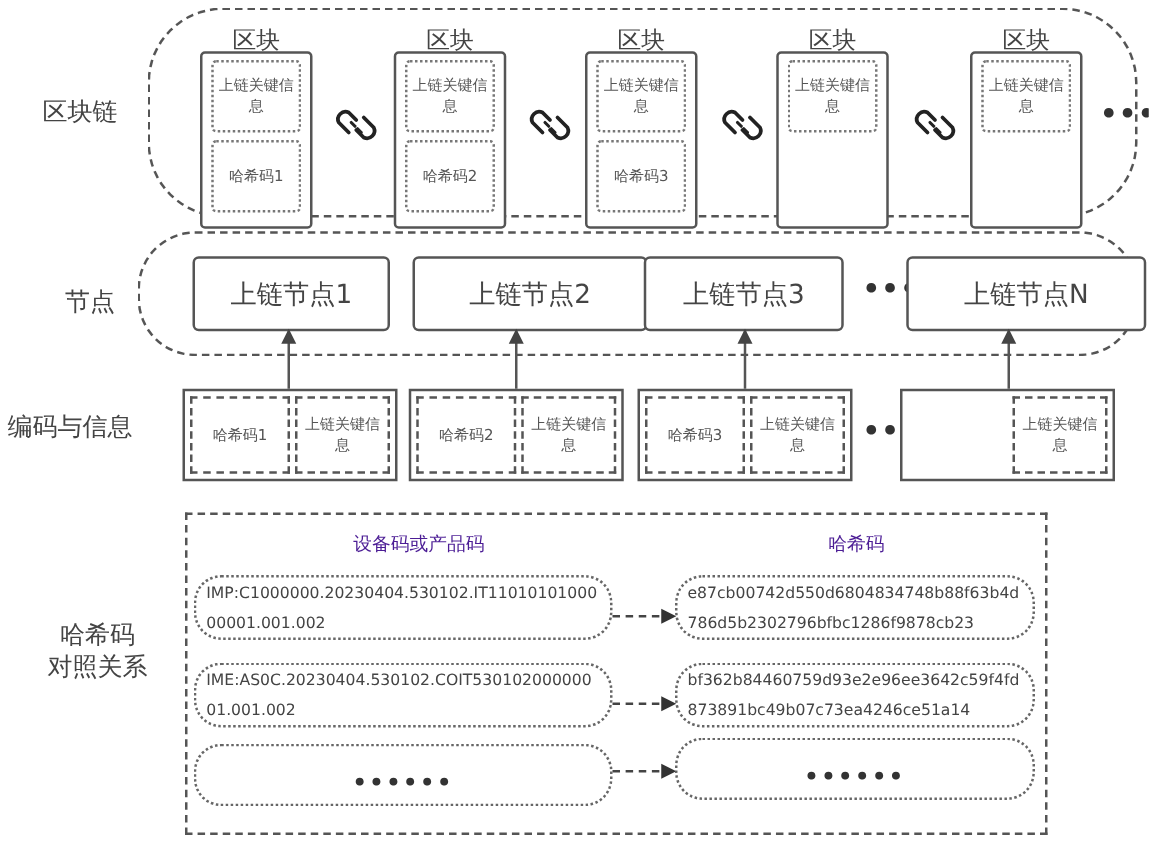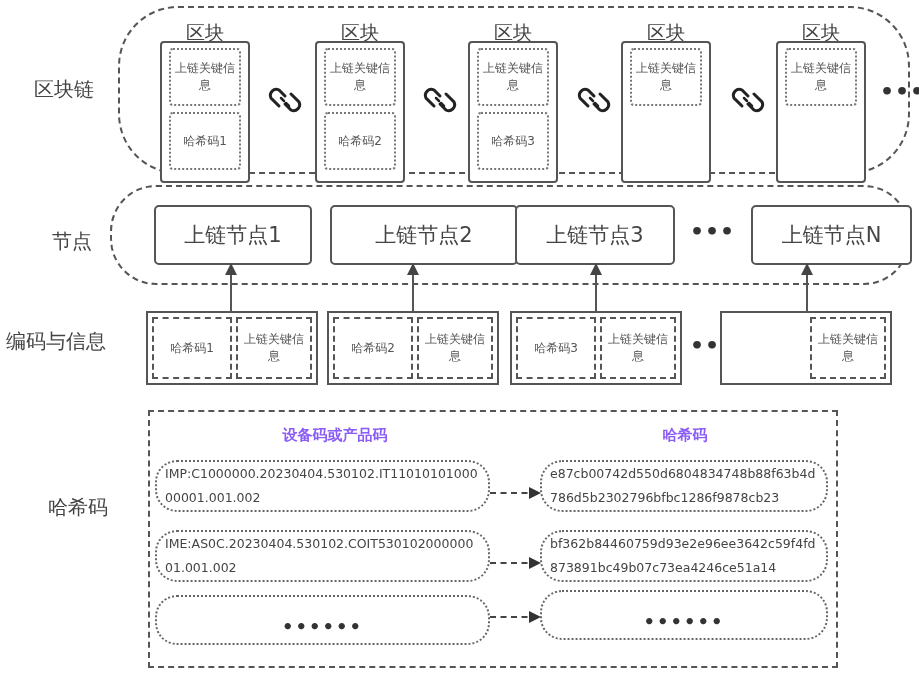--- a/index.html
+++ b/index.html
@@ -16,35 +16,36 @@
   .link-icon { position:absolute; width:40px; height:40px; }
   .ellipsis { position:absolute; font-size:22px; font-weight:bold; color:#333; letter-spacing:1px; line-height:20px; }
   .node { position:absolute; height:60px; border:2px solid #555; border-radius:5px; box-sizing:border-box; background:#fff;
           font-size:21px; color:#444; display:flex; align-items:center; justify-content:center; }
   .arrow-v { position:absolute; width:2px; background:#555; }
   .arrow-v::before { content:""; position:absolute; top:-2px; left:-5px; border-left:6px solid transparent; border-right:6px solid transparent; border-bottom:12px solid #444; }
   .enc { position:absolute; width:172px; height:74px; border:2px solid #555; box-sizing:border-box; background:#fff; }
   .enc .cell { position:absolute; top:4px; height:62px; border:2px dashed #555; box-sizing:border-box; font-size:12px; color:#555;
                display:flex; align-items:center; justify-content:center; text-align:center; line-height:17px; padding:0 4px; }
   .map-box { position:absolute; left:148px; top:410px; width:690px; height:258px; border:2px dashed #555; box-sizing:border-box; }
-  .col-head { position:absolute; font-size:15px; font-weight:bold; color:#8b5cf6; text-align:center; }
+  .col-head { position:absolute; font-size:15px; font-weight:normal; color:#4c1d95; text-align:center; }
   .pill { position:absolute; border:2px dotted #666; border-radius:22px; box-sizing:border-box; font-size:12.5px; color:#444;
           display:flex; align-items:center; justify-content:center; line-height:24px; padding:0 8px; word-break:break-all; }
   .pill.more { align-items:flex-end; padding-bottom:4px; font-size:18px; font-weight:bold; letter-spacing:2px; color:#333; }
   .arrow-h { position:absolute; height:0; border-top:2px dashed #444; }
   .arrow-h::after { content:""; position:absolute; right:-3px; top:-7px; border-top:6px solid transparent; border-bottom:6px solid transparent; border-left:12px solid #333; }
 </style>
 </head>
 <body>
 
 <div class="row-label" style="left:34px;top:76px;">区块链</div>
 <div class="row-label" style="left:52px;top:228px;">节点</div>
 <div class="row-label" style="left:6px;top:328px;">编码与信息</div>
 <div class="row-label" style="left:28px;top:494px;width:100px;">
   <div>哈希码</div>
+  <div>对照关系</div>
 </div>
 
 <div class="dash-group" style="left:118px;top:6px;width:792px;height:168px;border-radius:60px;"></div>
 
 <div>
   <div class="block-title" style="left:160px;top:22px;">区块</div>
   <div class="block" style="left:160px;top:41px;">
     <div class="info">上链关键信息</div>
     <div class="hash">哈希码1</div>
   </div>
@@ -100,21 +101,21 @@
   <line x1="16" y1="18" x2="19" y2="21" stroke="#222" stroke-width="2.5" stroke-linecap="round"></line>
   <line x1="21" y1="23" x2="24" y2="26" stroke="#222" stroke-width="2.5" stroke-linecap="round"></line>
 </svg>
 <div class="ellipsis" style="left:880px;top:82px;">•••</div>
 
 <div class="dash-group" style="left:110px;top:185px;width:800px;height:100px;"></div>
 <div class="node" style="left:154px;top:205px;width:158px;">上链节点1</div>
 <div class="node" style="left:330px;top:205px;width:188px;">上链节点2</div>
 <div class="node" style="left:515px;top:205px;width:160px;">上链节点3</div>
 <div class="ellipsis" style="left:690px;top:222px;">•••</div>
-<div class="node" style="left:725px;top:205px;width:161px;margin-left:26px;">上链节点N</div>
+<div class="node" style="left:725px;top:205px;width:192px;">上链节点N</div>
 
 <div class="arrow-v" style="left:230px;top:265px;height:47px;"></div>
 <div class="arrow-v" style="left:412px;top:265px;height:47px;"></div>
 <div class="arrow-v" style="left:595px;top:265px;height:47px;"></div>
 <div class="arrow-v" style="left:806px;top:265px;height:47px;"></div>
 
 <div class="enc" style="left:146px;top:311px;">
   <div class="cell" style="left:4px;width:80px;">哈希码1</div>
   <div class="cell" style="left:88px;width:76px;">上链关键信息</div>
 </div>

